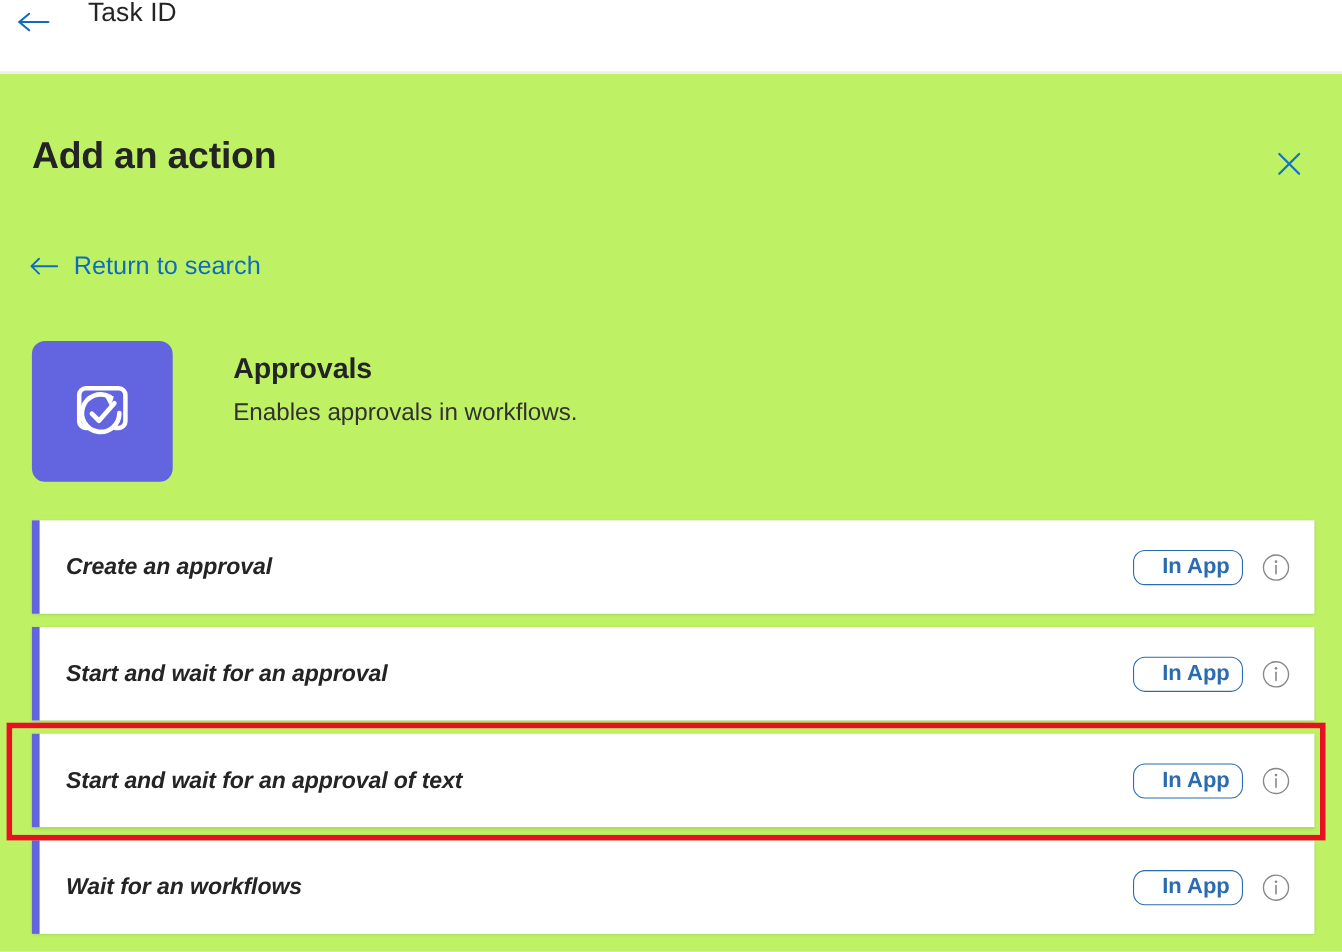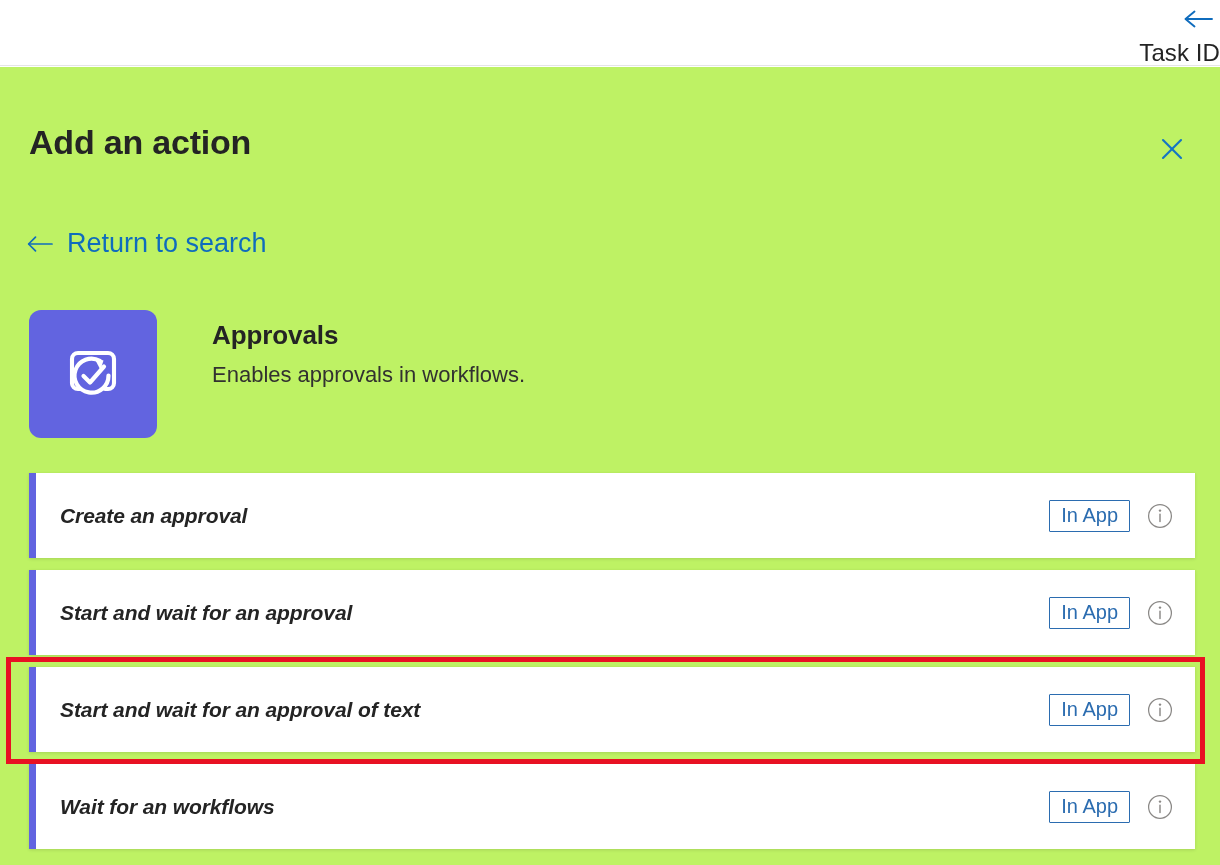--- a/index.html
+++ b/index.html
@@ -19,22 +19,21 @@
   
   .appbar {
     position: absolute;
     left: 0; top: 0;
     width: 1220px;
     height: 66px;
     background: #ffffff;
     border-bottom: 1px solid #e5e5e5;
     box-sizing: border-box;
     display: flex;
-    align-items: flex-end;
-    flex-direction: column;
+    align-items: flex-start;
   }
   .back-arrow {
     width: 44px;
     height: 44px;
     margin-left: 8px;
     display: flex;
     align-items: center;
     justify-content: center;
     cursor: pointer;
   }
@@ -90,21 +89,21 @@
     cursor: pointer;
   }
   .return-link .ret-icon {
     width: 28px;
     height: 22px;
     display: flex;
     align-items: center;
     justify-content: center;
   }
   .return-link .ret-label {
-    font-size: 27px;
+    font-size: 23px;
     color: #0f6cbd;
     font-weight: 400;
     line-height: 1;
   }
 
   
   .connector {
     position: absolute;
     left: 29px;
     top: 243px;
@@ -184,25 +183,25 @@
   }
   .row-right {
     margin-left: auto;
     display: flex;
     align-items: center;
     gap: 16px;
     padding-right: 21px;
   }
   .badge {
     border: 1.6px solid #2b6cb0;
-    border-radius: 1px;
+    border-radius: 11px;
     color: #2b6cb0;
     font-size: 20px;
-    font-weight: 400;
-    padding: 4px 11px 6px 11px;
+    font-weight: 700;
+    padding: 4px 11px 6px 26px;
     line-height: 1;
     background: #ffffff;
     white-space: nowrap;
   }
   .info-icon {
     width: 28px;
     height: 28px;
     display: flex;
     align-items: center;
     justify-content: center;

